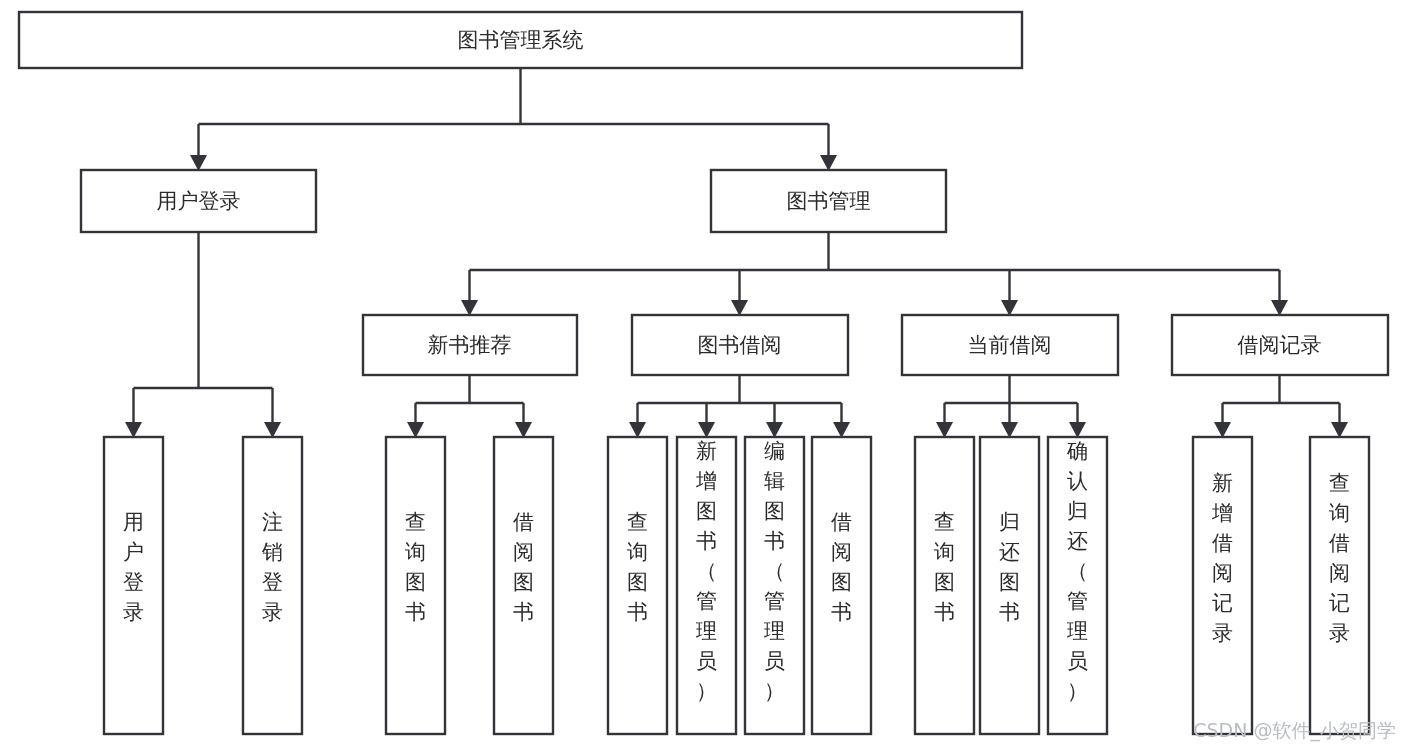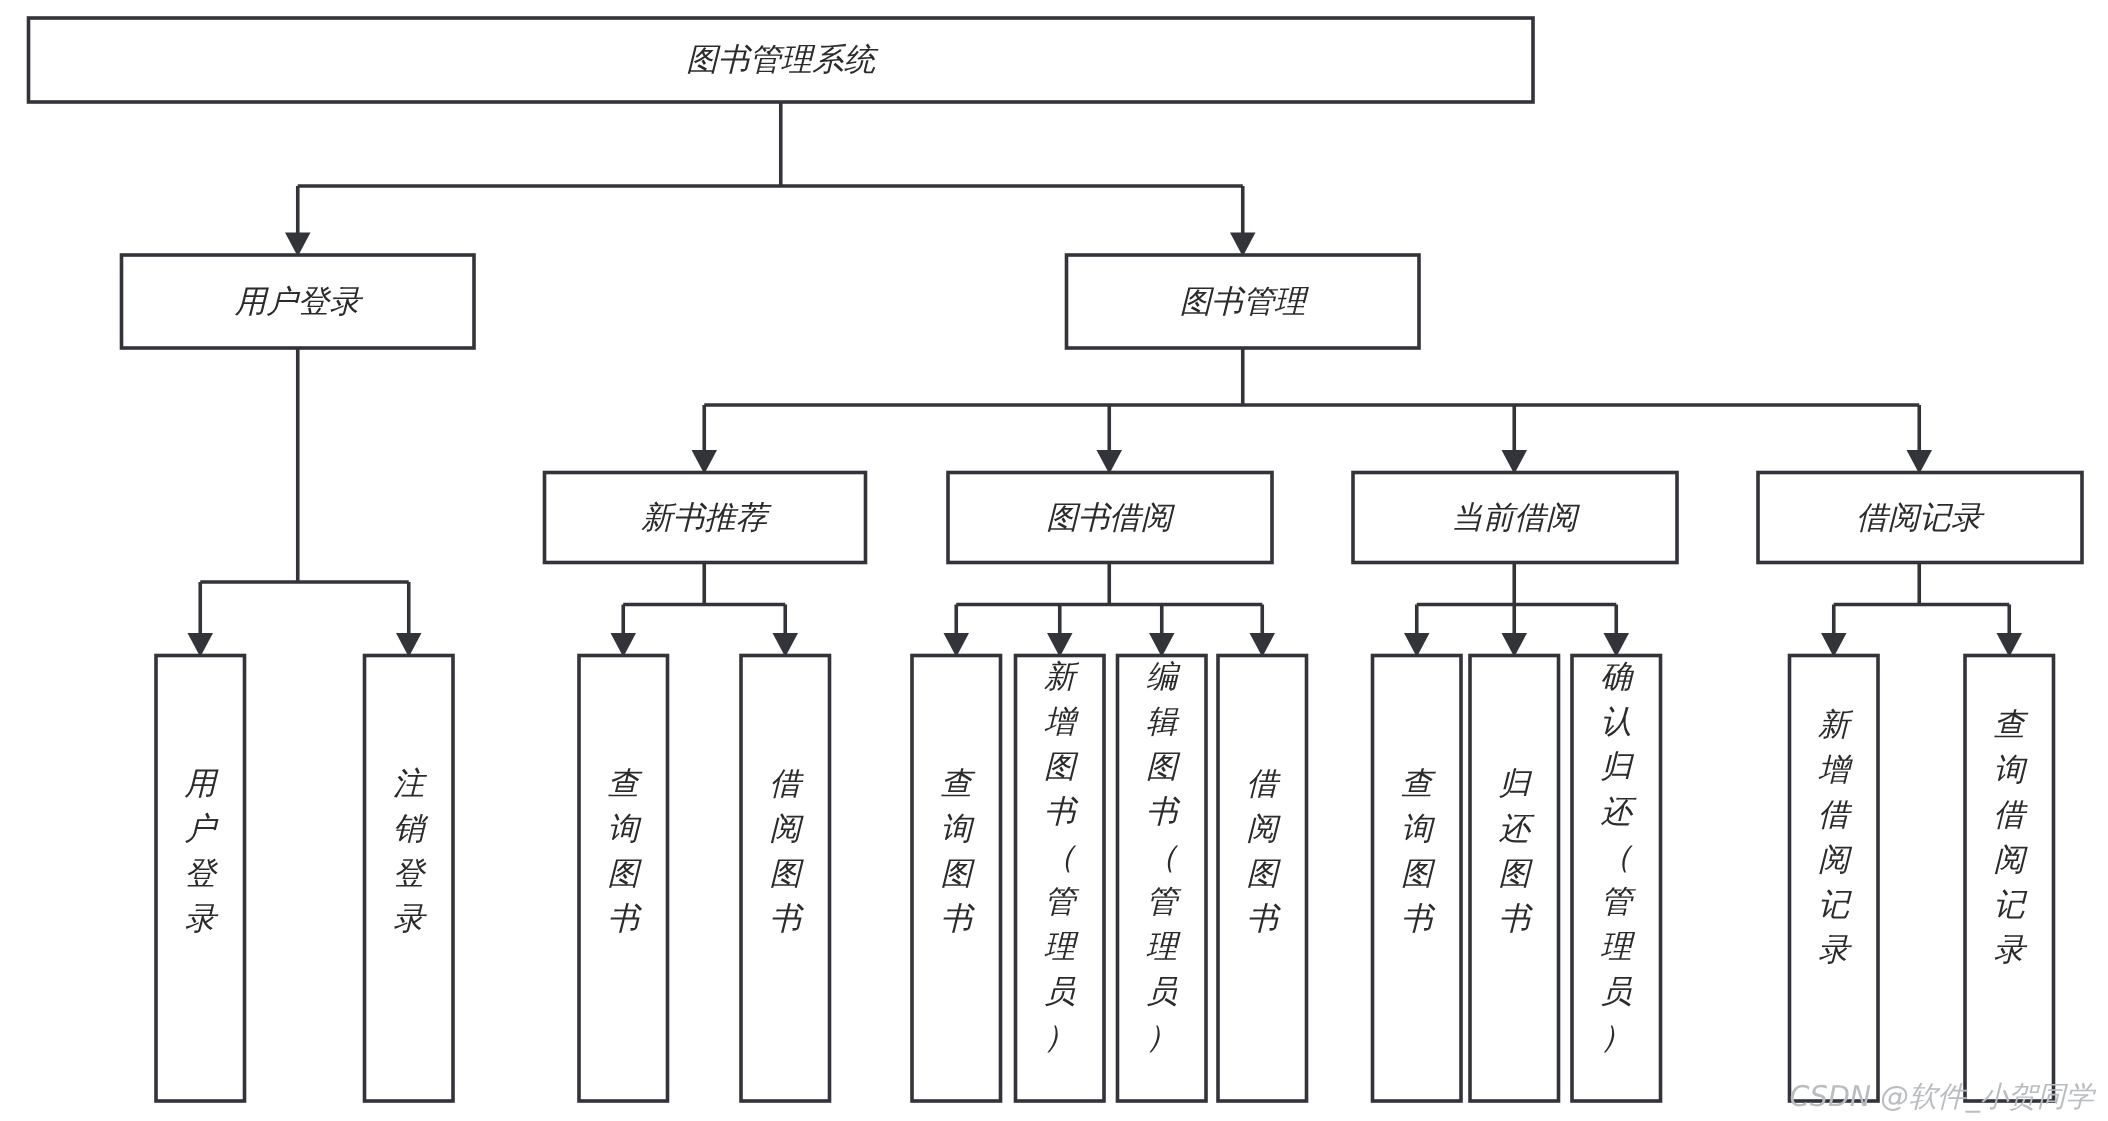--- a/index.html
+++ b/index.html
@@ -13,21 +13,20 @@
     font-family: "DejaVu Sans", "Liberation Sans", sans-serif;
     overflow: hidden;
     position: relative;
   }
   #diagram-root {
     position: absolute;
     left: 0;
     top: 0;
     width: 1405px;
     height: 747px;
-    font-style: italic;
   }
   svg.chart-svg {
     display: block;
     width: 1405px;
     height: 747px;
   }
   .node-box {
     fill: #ffffff;
     stroke: #33333a;
     stroke-width: 2.4;

